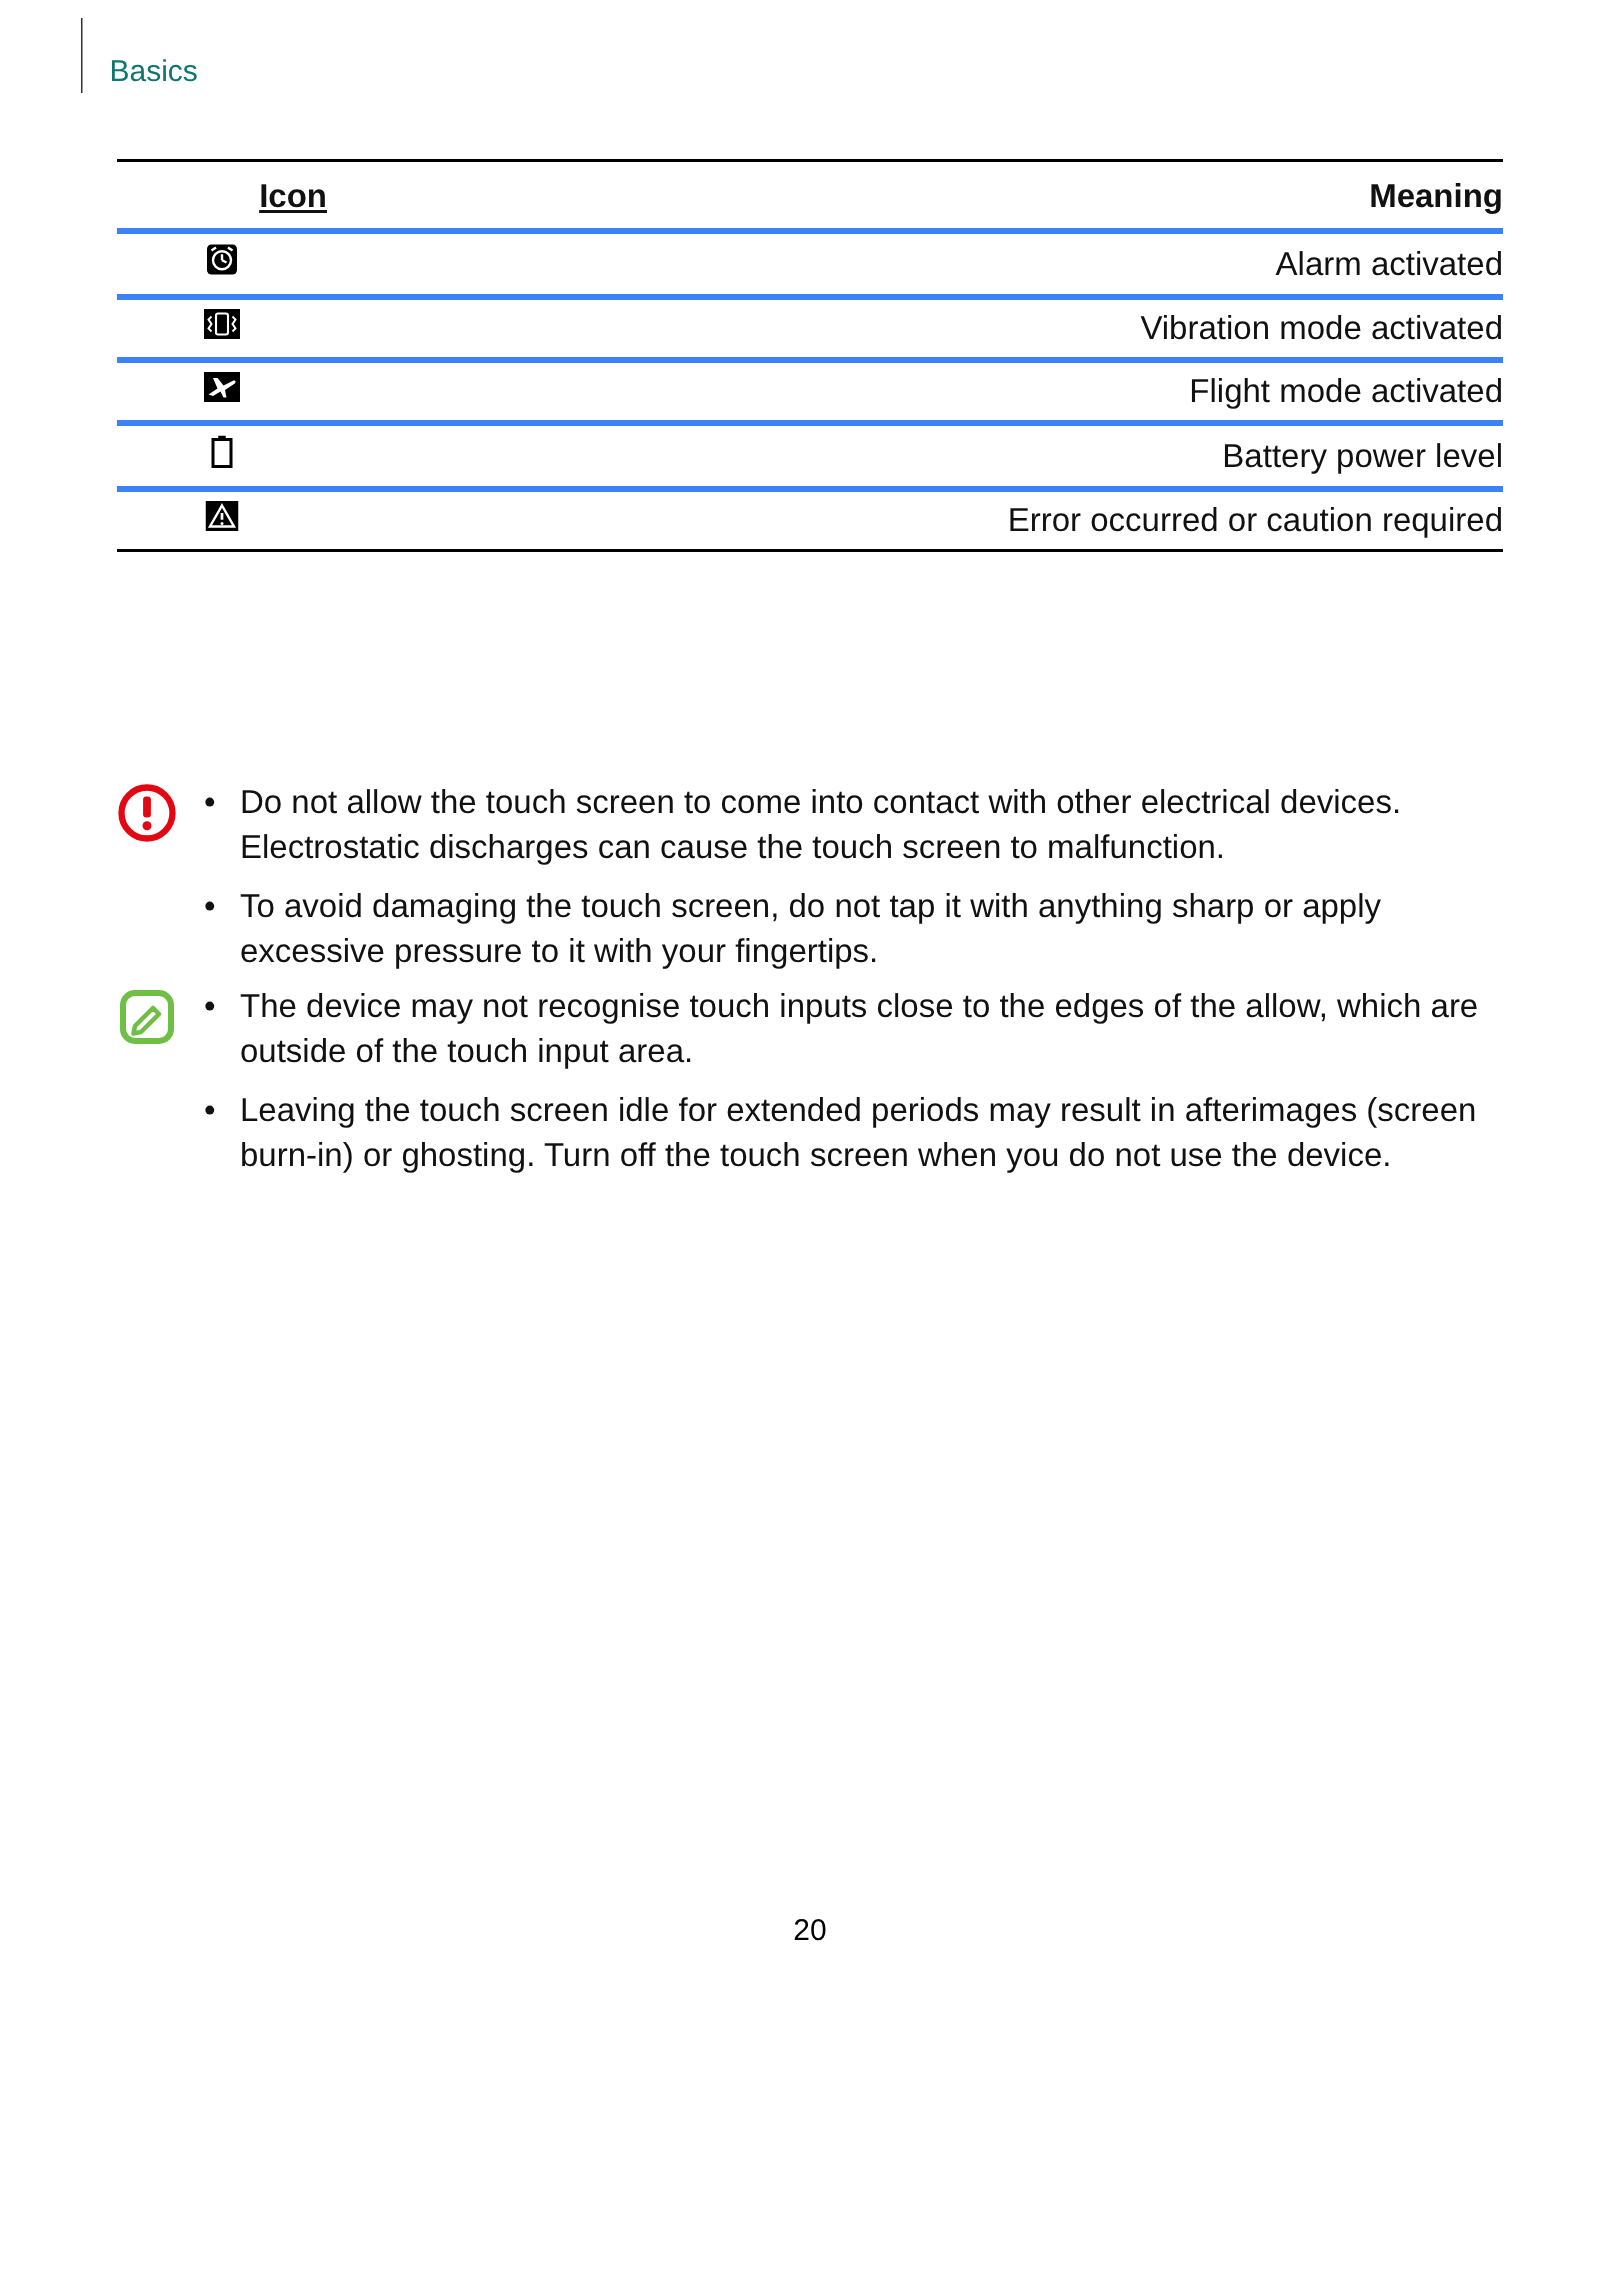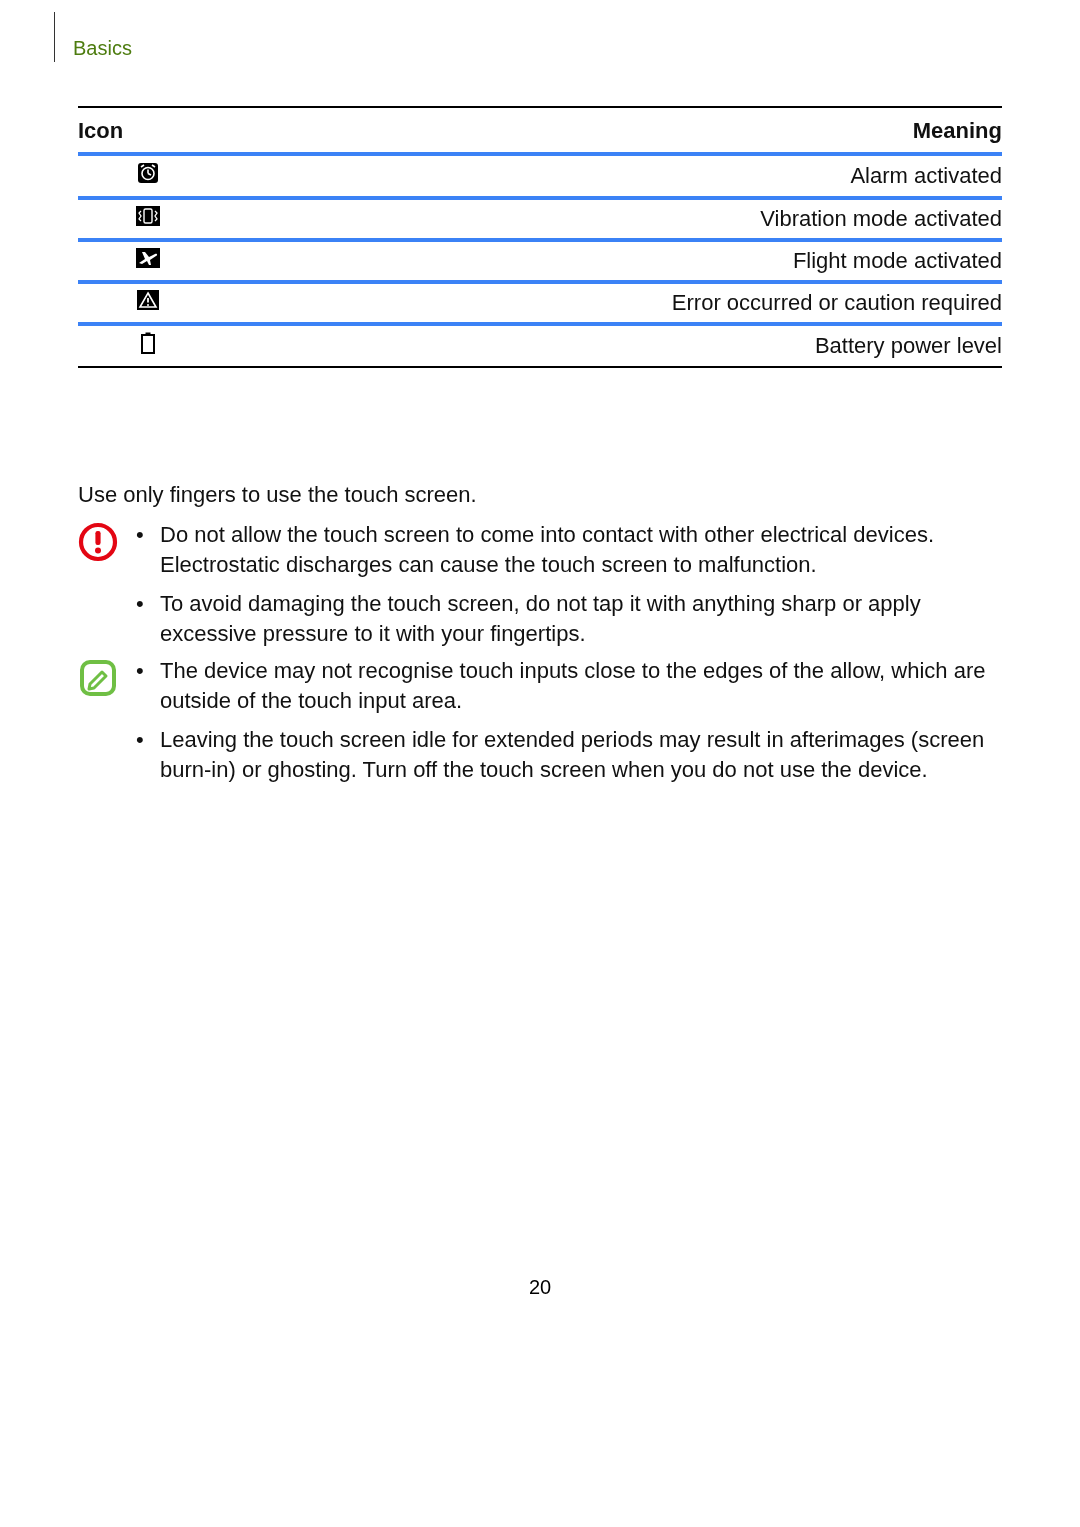--- a/index.html
+++ b/index.html
@@ -2,27 +2,27 @@
 <html><head>
 <meta charset="utf-8">
 <style>
   * { box-sizing: border-box; margin: 0; padding: 0; }
   html, body { width: 1080px; height: 1527px; background: #fff; font-family: "Segoe UI", "Helvetica Neue", Arial, sans-serif; color: #111; }
   .page { position: relative; width: 1080px; height: 1527px; }
 
   
   .crumb-wrap { position: absolute; left: 54px; top: 12px; height: 50px; display: flex; align-items: flex-end; }
   .crumb-rule { width: 0; height: 50px; border-left: 1.6px solid #333; margin-right: 18px; }
-  .crumb { font-size: 20px; color: #4d7c0f; position: relative; top: -2px; }
+  .crumb { font-size: 20px; color: #0f766e; position: relative; top: -2px; }
 
   
   .tbl { position: absolute; left: 78px; top: 106px; width: 924px; border-collapse: collapse; }
   .tbl th, .tbl td { text-align: right; vertical-align: middle; }
   .tbl thead th { font-weight: 700; font-size: 22px; padding: 10px 0 8px 0; }
-  .tbl thead th.col-icon { width: 140px; text-align: left; }
+  .tbl thead th.col-icon { width: 140px; text-align: right; text-decoration: underline; }
   .tbl tbody td { font-size: 22px; padding: 6px 0; }
   .tbl tbody td.col-icon { text-align: center; }
   .tbl .hr-thick td, .tbl .hr-thick th { border-top: 2px solid #000; }
   .tbl .hr-thin td { border-top: 4px solid #3b82f6; }
   .tbl tbody tr:last-child td { border-bottom: 2px solid #000; }
   .ico { display: inline-flex; align-items: center; justify-content: center; }
 
   
   .h1 { position: absolute; left: 78px; top: 422px; font-size: 42px; font-weight: 700; color: #1a87c9; }
   .lead { position: absolute; left: 78px; top: 482px; font-size: 22px; color: #111; }
@@ -95,45 +95,44 @@
                 <rect x="0" y="0" width="24" height="20" fill="#000"></rect>
                 <path d="M3 15 L9 11 L6 4 L9 4 L13 9 L19 6 C21 5 22 7 20 8 L14 12 L15 17 L13 17 L11 13 L6 16 Z" fill="#fff"></path>
               </svg>
           </span>
         </td>
         <td>Flight mode activated</td>
       </tr>
       <tr class="hr-thin">
         <td class="col-icon">
           <span class="ico">
+            <svg width="16" height="22" viewBox="0 0 16 22">
+                <rect x="2" y="3" width="12" height="18" fill="none" stroke="#000" stroke-width="2"></rect>
+                <rect x="5.5" y="0.5" width="5" height="3" fill="#000"></rect>
+              </svg>
+          </span>
+        </td>
+        <td>Battery power level</td>
+      </tr>
+      <tr class="hr-thin">
+        <td class="col-icon">
+          <span class="ico">
             <svg width="22" height="20" viewBox="0 0 22 20">
                 <rect x="0" y="0" width="22" height="20" fill="#000"></rect>
                 <polygon points="11,3 19,17 3,17" fill="none" stroke="#fff" stroke-width="1.6"></polygon>
                 <line x1="11" y1="8" x2="11" y2="12.5" stroke="#fff" stroke-width="1.8"></line>
                 <circle cx="11" cy="15" r="1" fill="#fff"></circle>
               </svg>
           </span>
         </td>
         <td>Error occurred or caution required</td>
       </tr>
-      <tr class="hr-thin">
-        <td class="col-icon">
-          <span class="ico">
-            <svg width="16" height="22" viewBox="0 0 16 22">
-                <rect x="2" y="3" width="12" height="18" fill="none" stroke="#000" stroke-width="2"></rect>
-                <rect x="5.5" y="0.5" width="5" height="3" fill="#000"></rect>
-              </svg>
-          </span>
-        </td>
-        <td>Battery power level</td>
-      </tr>
     </tbody>
   </table>
 
-  <p class="lead">Use only fingers to use the touch screen.</p>
 
   <div class="block1 callout">
     <div class="callout-icon">
       <svg width="40" height="40" viewBox="0 0 40 40">
           <circle cx="20" cy="20" r="17" fill="none" stroke="#e30613" stroke-width="4.2"></circle>
           <rect x="17.4" y="9" width="5.2" height="14" rx="2.2" fill="#e30613"></rect>
           <circle cx="20" cy="28.5" r="3" fill="#e30613"></circle>
         </svg>
     </div>
     <div class="callout-body">

